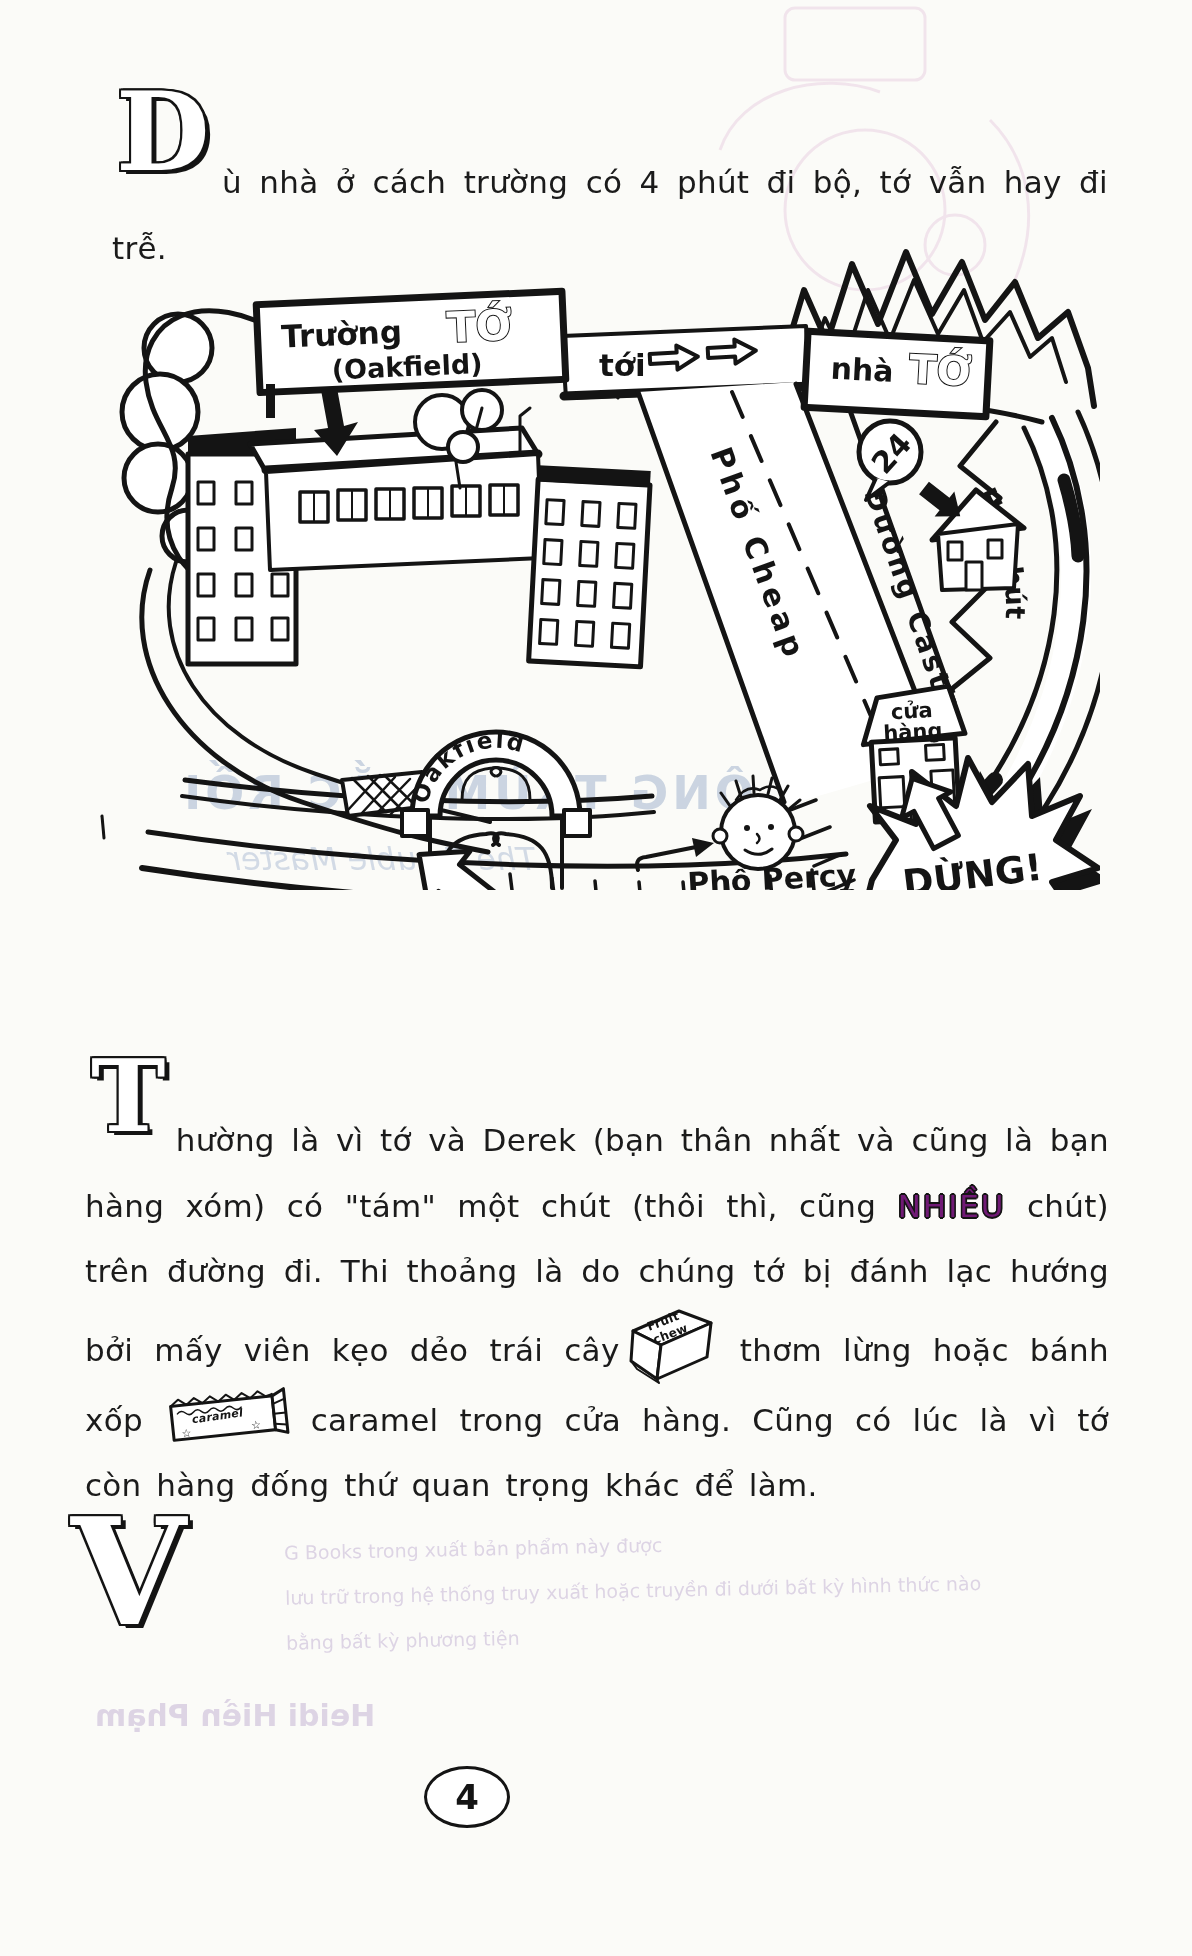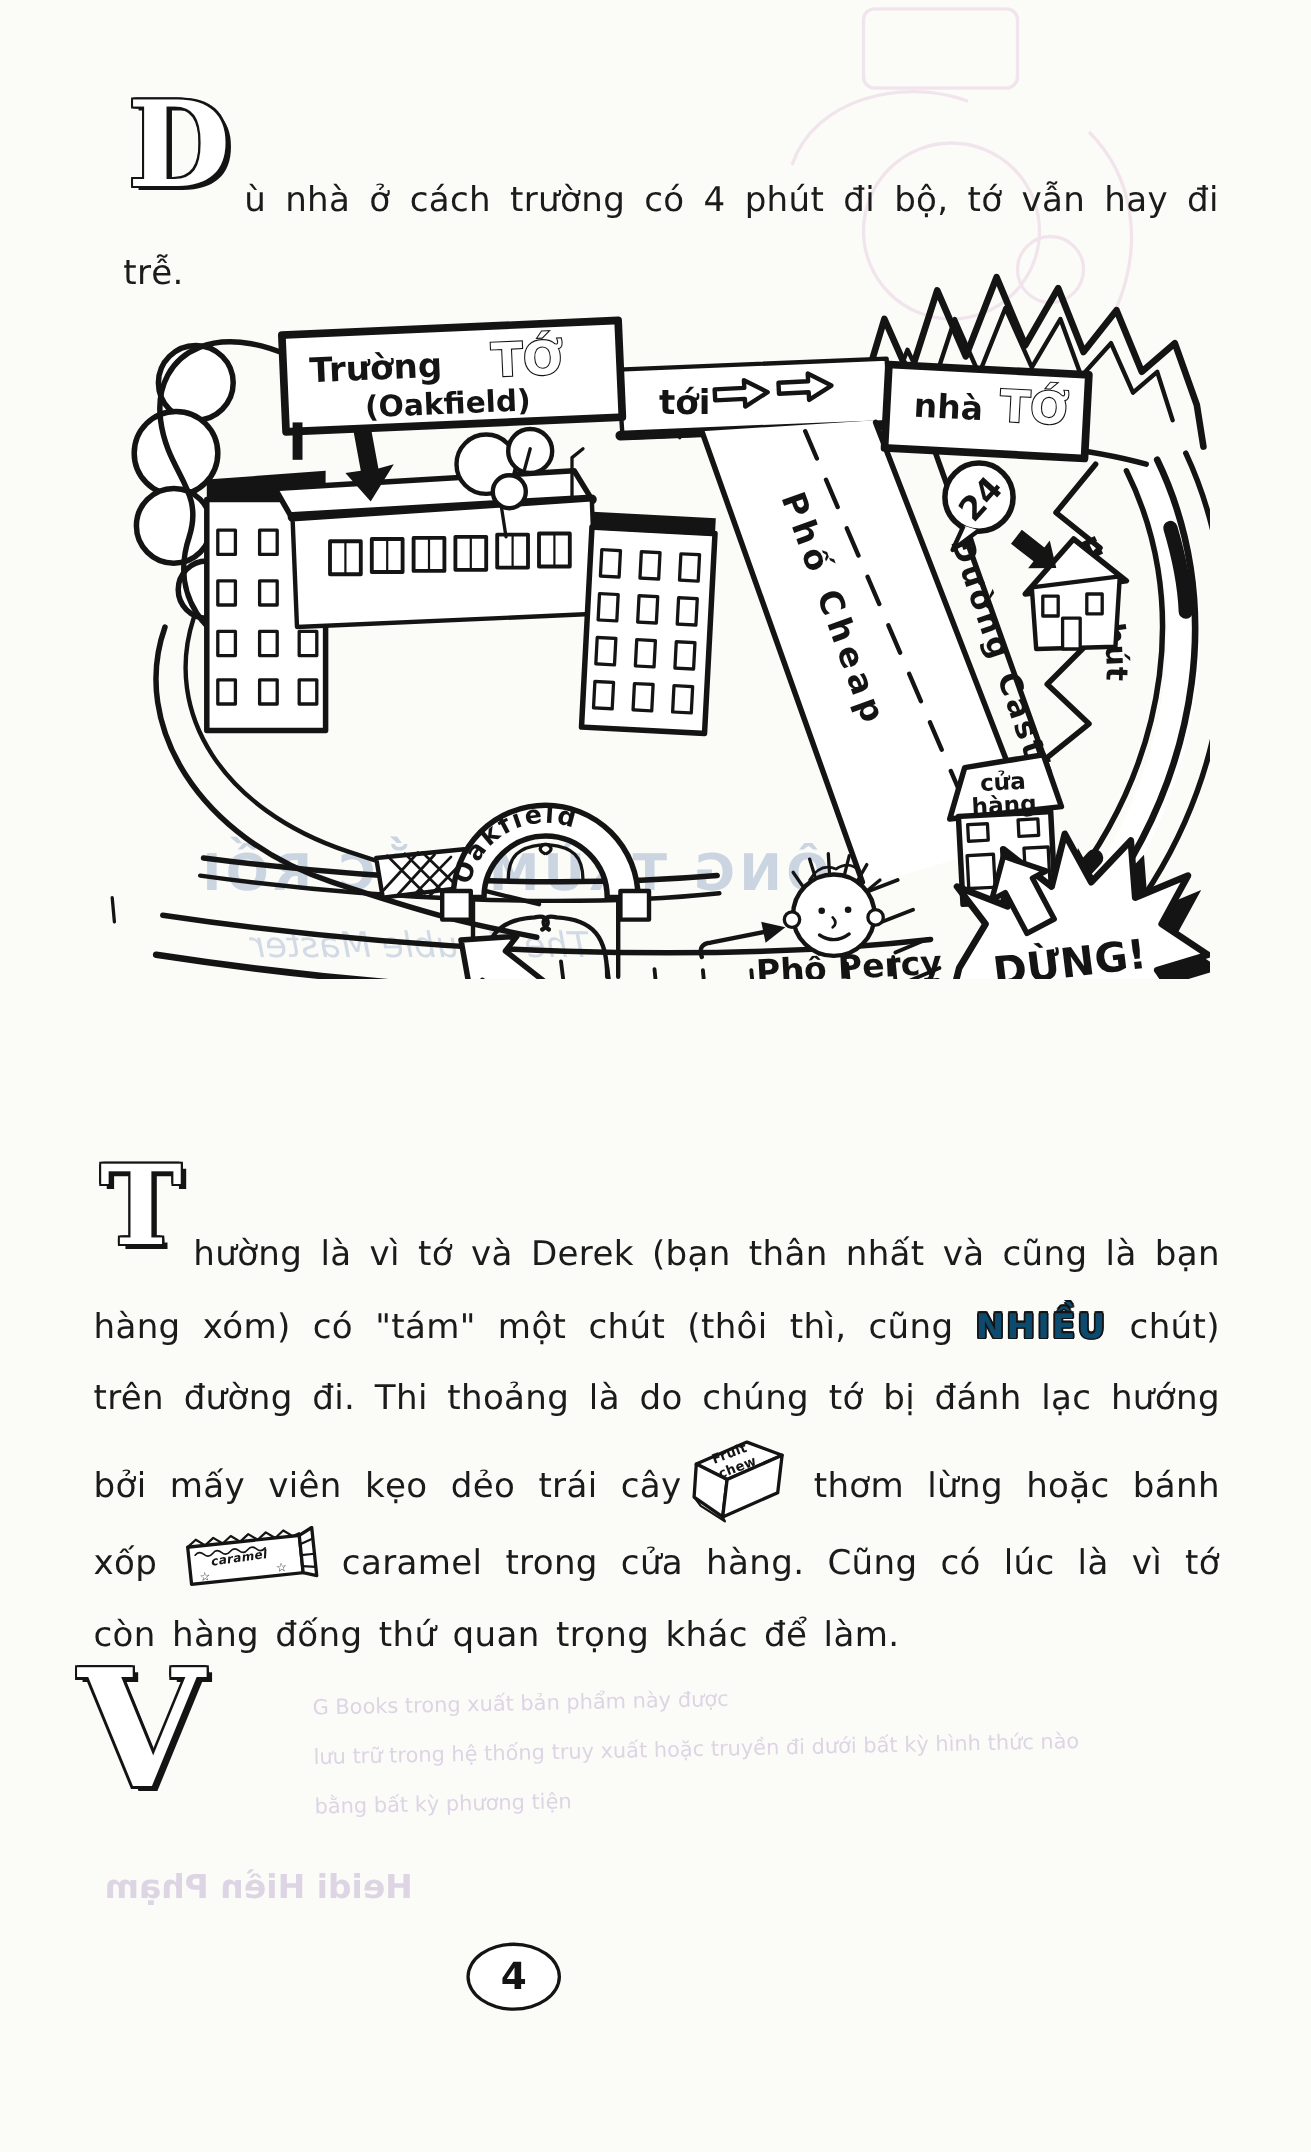--- a/index.html
+++ b/index.html
@@ -16,21 +16,21 @@
     float:left;font-family:"DejaVu Serif",serif;font-weight:bold;color:#fff;
     height:64px;line-height:64px;
     text-shadow:-2px 0 0 #141414,2px 0 0 #141414,0 -2px 0 #141414,0 2px 0 #141414,
       -2px -2px 0 #141414,2px 2px 0 #141414,-2px 2px 0 #141414,2px -2px 0 #141414,
       5px 4px 0 #141414;
   }
   .cap-d{font-size:108px;margin:-50px 12px 0 4px;}
   .cap-t{font-size:100px;margin:-44px 10px 0 6px;}
   .cap-v{font-size:148px;margin:-62px 10px 0 -4px;}
   .hollow{
-    color:#0c4a6e;font-weight:bold;letter-spacing:2px;
+    color:#701a75;font-weight:normal;letter-spacing:2px;
     text-shadow:-1.6px 0 0 #141414,1.6px 0 0 #141414,0 -1.6px 0 #141414,0 1.6px 0 #141414,
       -1.2px -1.2px 0 #141414,1.2px 1.2px 0 #141414,-1.2px 1.2px 0 #141414,1.2px -1.2px 0 #141414;
   }
   .inline-candy{display:inline-block;}
   #map-wrap{position:absolute;left:90px;top:240px;width:1010px;height:650px;}
   #robot-bleed{position:absolute;left:560px;top:0;width:560px;height:430px;opacity:.65;}
   .ln{fill:none;stroke:#141414;stroke-linecap:round;stroke-linejoin:round;}
   .s2{stroke-width:2}.s25{stroke-width:2.5}.s3{stroke-width:3}.s35{stroke-width:3.5}
   .s4{stroke-width:4}.s5{stroke-width:5}.s6{stroke-width:6}
   .wf{fill:#ffffff;stroke:#141414;stroke-linejoin:round;}

